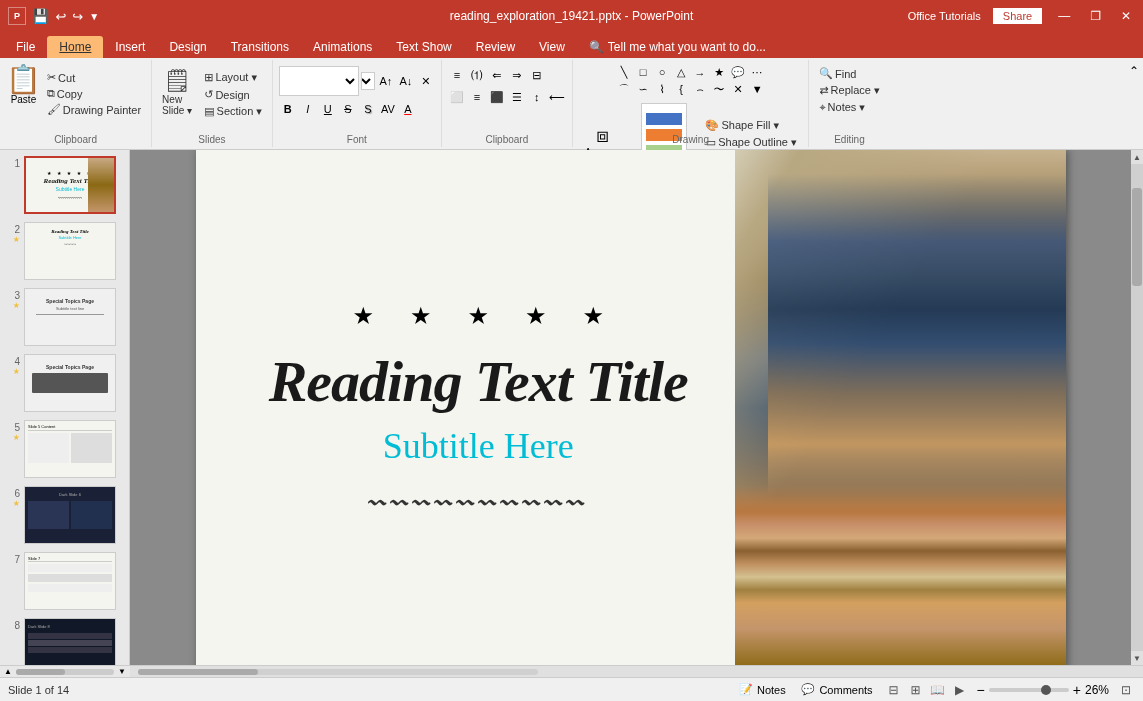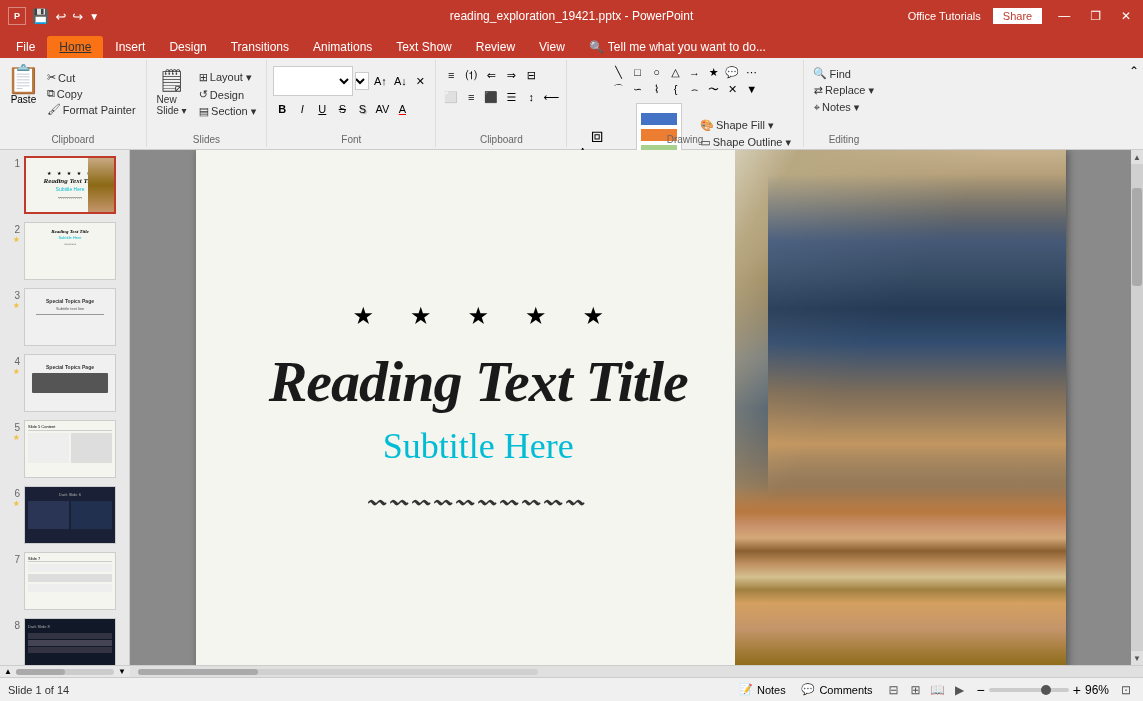--- a/index.html
+++ b/index.html
@@ -31,21 +31,21 @@
       flex-shrink: 0;
     }
     .ribbon-tab {
       padding: 4px 12px;
       font-size: 12px;
       color: white;
       cursor: pointer;
       border-radius: 3px 3px 0 0;
     }
     .ribbon-tab.active {
-      background: #f97316;
+      background: #fdba74;
       color: #333;
       text-decoration: underline;
     }
 
     
     .ribbon {
       height: 92px;
       background: #f0f0f0;
       border-bottom: 1px solid #ccc;
       display: flex;
@@ -435,21 +435,21 @@
         <div class="ribbon-btn-small">
           <span>✂</span>
           <span>Cut</span>
         </div>
         <div class="ribbon-btn-small">
           <span>⧉</span>
           <span>Copy</span>
         </div>
         <div class="ribbon-btn-small">
           <span>🖌</span>
-          <span>Format Painter</span>
+          <span>Drawing Painter</span>
         </div>
       </div>
     </div>
     <span class="ribbon-group-label">Clipboard</span>
   </div>
 
   <div class="ribbon-group" style="min-width:110px;">
     <div class="ribbon-content" style="gap:4px;">
       <div class="ribbon-btn">
         <span style="font-size:22px;">🗒</span>
@@ -811,17 +811,17 @@
       <div class="view-icon-btn">⊞</div>
       <div class="view-icon-btn">📖</div>
       <div class="view-icon-btn">▶</div>
     </div>
     <div style="display:flex;align-items:center;gap:4px;">
       <span style="cursor:pointer;font-size:14px;">−</span>
       <div class="zoom-slider">
         <div class="zoom-thumb"></div>
       </div>
       <span style="cursor:pointer;font-size:14px;">+</span>
-      <span>96%</span>
+      <span>26%</span>
     </div>
     <div class="view-icon-btn">⊡</div>
   </div>
 </div>
 
 </body></html>

